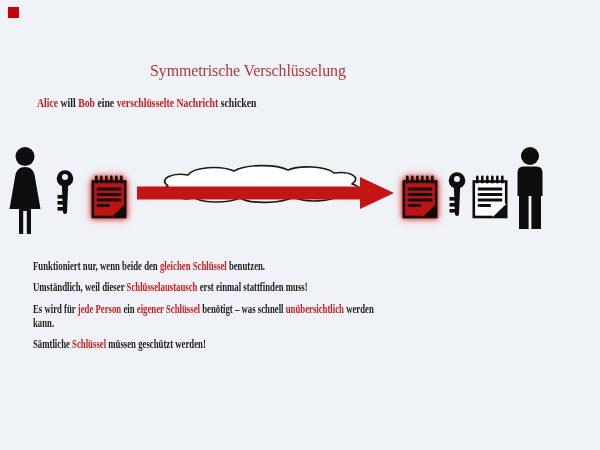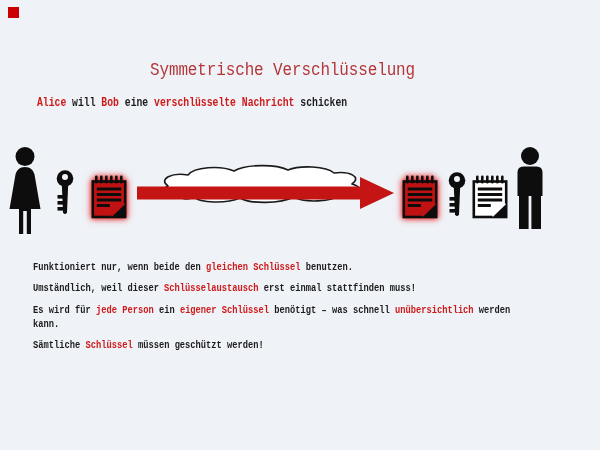--- a/index.html
+++ b/index.html
@@ -3,21 +3,21 @@
 <meta charset="utf-8">
 <style>
   :root{
     --background:#eff2f7; --title-red:#b43638; --text-red:#cf1a1a; --text-black:#1c1c1c;
     --arrow-red:#c41414; --notepad-red:#c01212; --marker-red:#cc0000; --icon-black:#0d0d0d;
     --paper-white:#ffffff;
   }
   html,body{margin:0;padding:0;}
   .slide{
     position:relative;width:600px;height:450px;background:var(--background);
-    font-family:Liberation Mono, monospace;overflow:hidden;
+    font-family:Liberation Serif, serif;overflow:hidden;
   }
   .marker{position:absolute;left:8px;top:7px;width:11px;height:11px;background:var(--marker-red);}
   .title{
     position:absolute;left:150px;top:60px;font-size:17.5px;color:var(--title-red);
     white-space:nowrap;transform:scaleX(0.91);transform-origin:0 0;letter-spacing:-0.1px;
   }
   .subtitle{
     position:absolute;left:37px;top:96px;font-size:12.5px;font-weight:bold;white-space:nowrap;
     transform:scaleX(0.78);transform-origin:0 0;
   }

